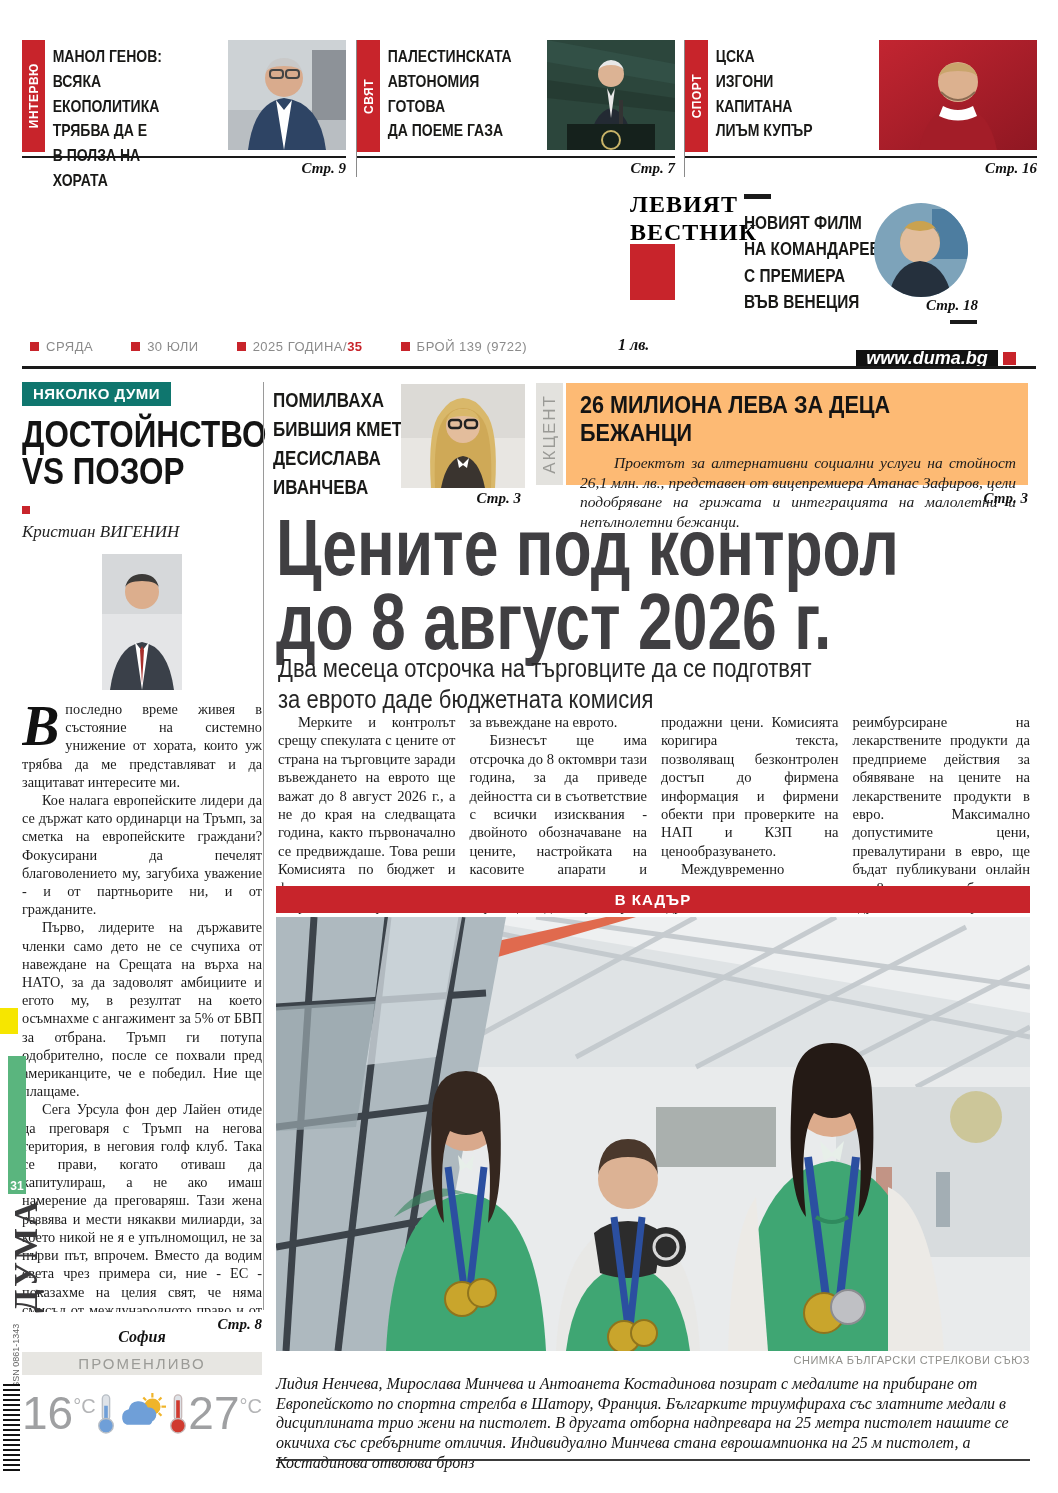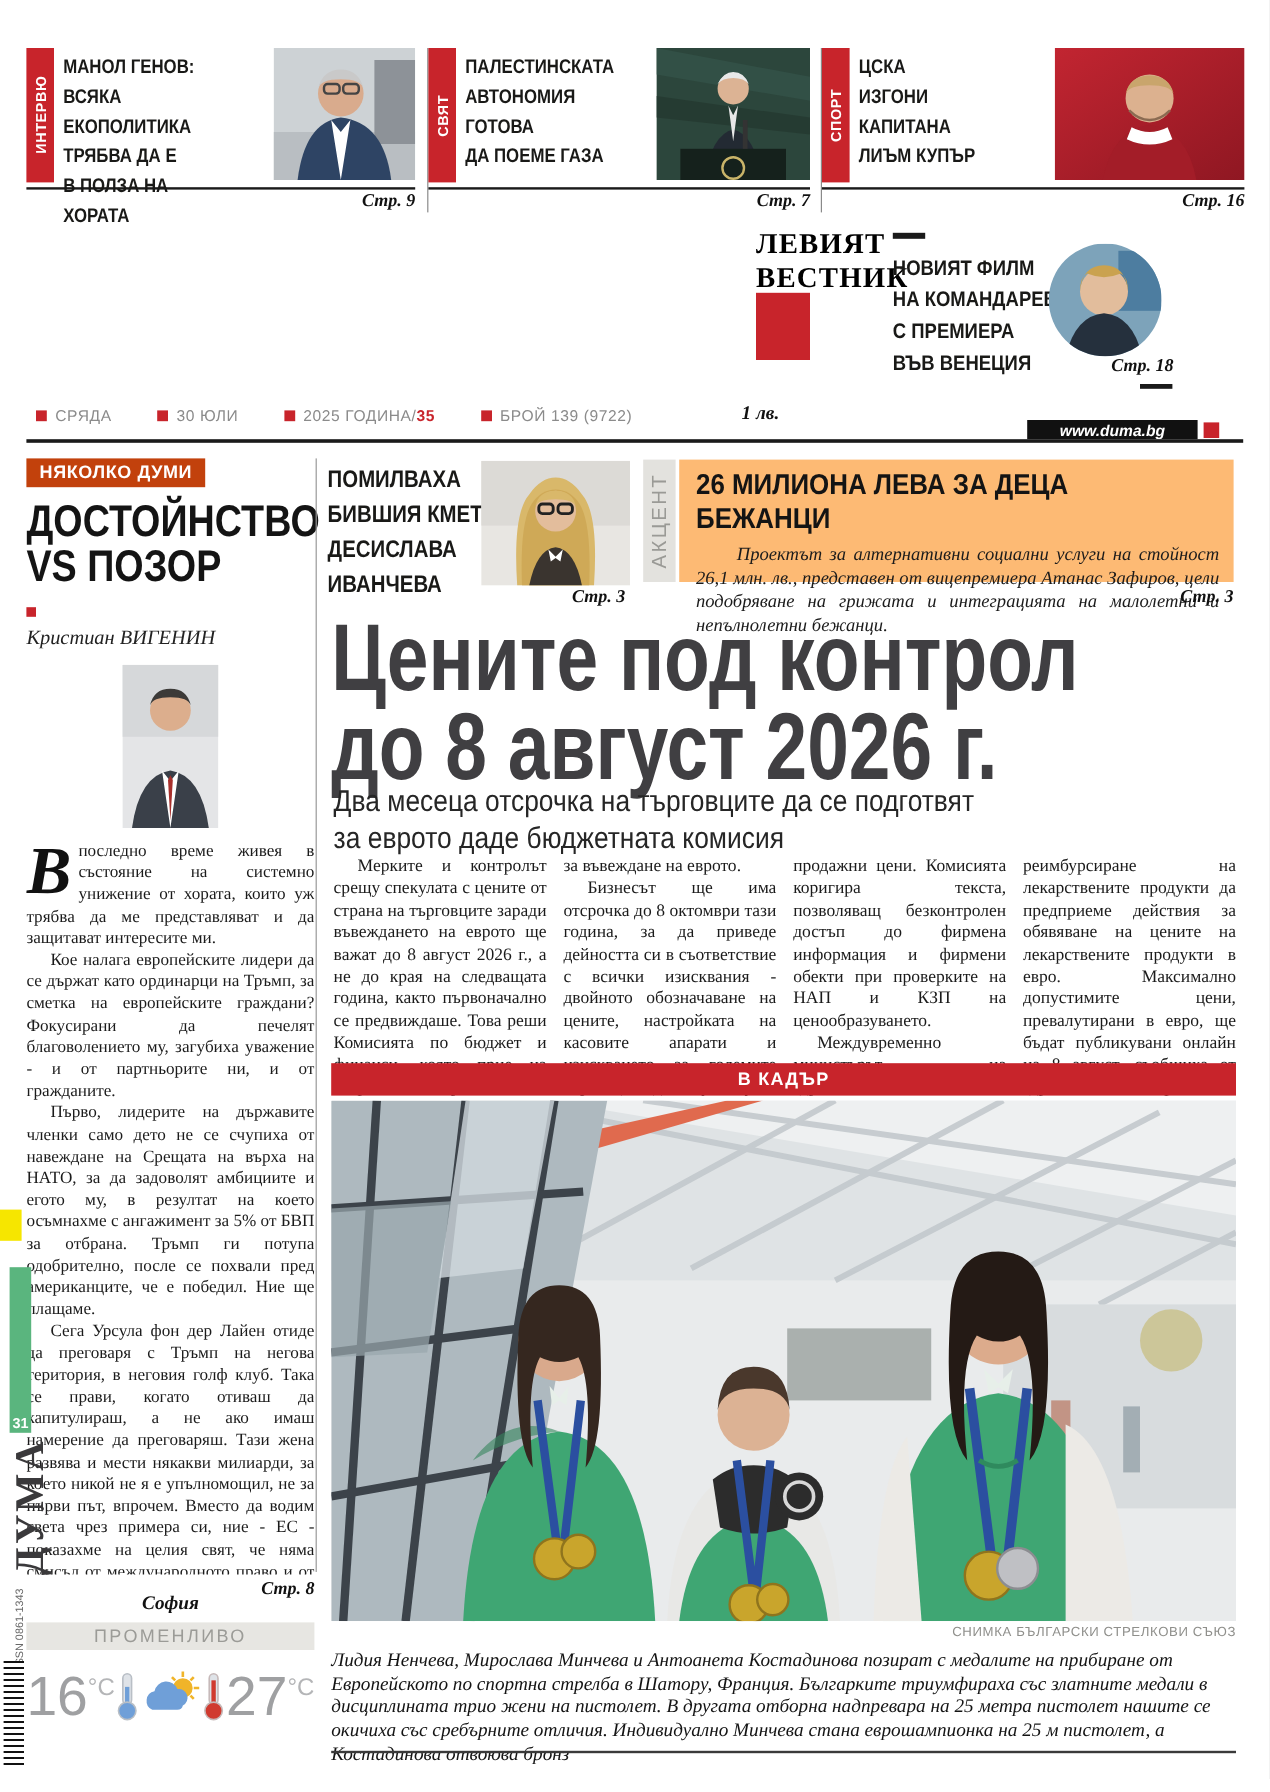--- a/index.html
+++ b/index.html
@@ -32,25 +32,25 @@
   .film-page{position:absolute;left:926px;top:297px;}
   .film-dash-bottom{position:absolute;left:950px;top:320px;width:27px;height:4px;background:#1a1a1a;}
   .dateline{position:absolute;left:30px;top:339px;font-family:"Liberation Sans",sans-serif;
       font-size:13px;color:#8b8b8b;letter-spacing:.5px;display:flex;justify-content:center;}
   .dl-item{margin-right:38px;display:flex;align-items:center;}
   .dl-sq{width:9px;height:9px;background:#c8242b;margin-right:7px;}
   .dl-accent{color:#c8242b;font-weight:bold;}
   .price{position:absolute;left:618px;top:336px;font-style:italic;font-weight:bold;font-size:16px;color:#111;}
   .site-bar{position:absolute;left:856px;top:350px;width:142px;height:16px;background:#111;color:#fff;
       display:flex;align-items:center;justify-content:center;font-family:"Liberation Sans",sans-serif;
-      font-weight:bold;font-style:italic;font-size:13px;}
+      font-weight:bold;font-style:italic;font-size:18px;}
   .site-sq{position:absolute;left:1003px;top:352px;width:13px;height:13px;background:#c8242b;}
   
   .edit-col{position:absolute;left:22px;top:382px;width:240px;}
-  .kicker{display:inline-block;background:#c2410c;color:#fff;font-family:"Liberation Sans",sans-serif;
+  .kicker{display:inline-block;background:#0f766e;color:#fff;font-family:"Liberation Sans",sans-serif;
       font-weight:bold;font-size:15px;padding:3px 11px 4px;letter-spacing:.5px;}
   .edit-title{margin-top:10px;font-size:37px;line-height:1.0;color:#141414;transform:scaleX(.85);}
   .edit-sq{width:8px;height:8px;background:#c8242b;margin-top:16px;}
   .byline{font-style:italic;font-size:17px;margin-top:8px;color:#222;}
   .portrait{margin:12px auto 10px;width:80px;height:136px;display:block;}
   .edit-text{font-size:14.3px;line-height:18.2px;text-align:justify;color:#1b1b1b;max-height:612px;overflow:hidden;}
   .edit-text p{margin:0;text-indent:20px;}
   .edit-text p.first{text-indent:0;}
   .dropcap{float:left;font-size:56px;line-height:44px;font-style:italic;font-weight:bold;
       padding:4px 6px 0 0;color:#111;}

